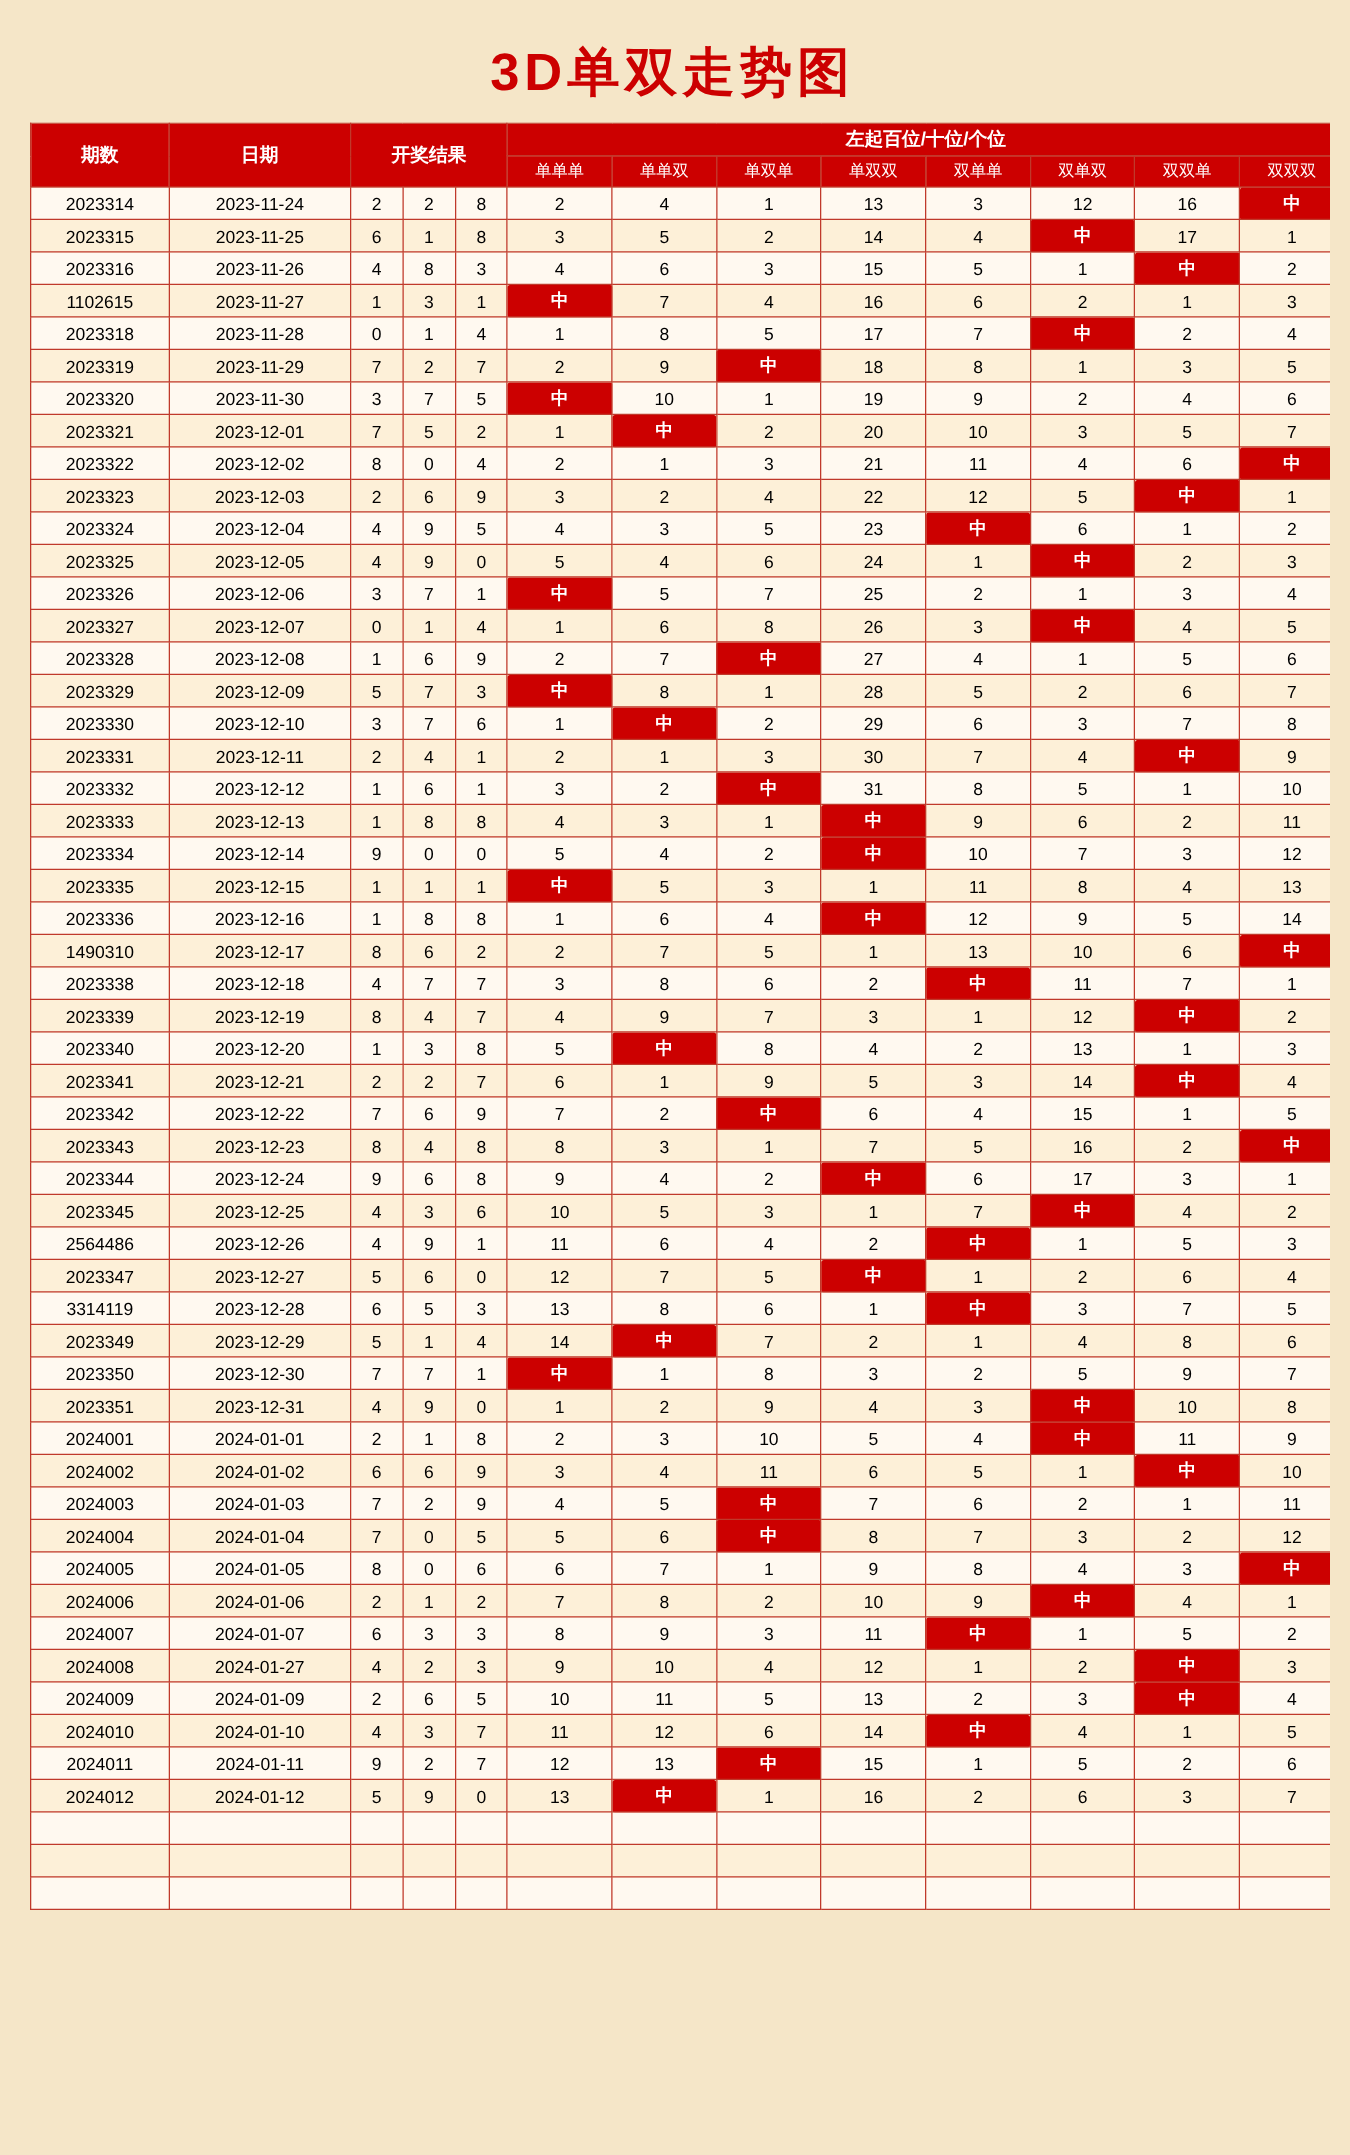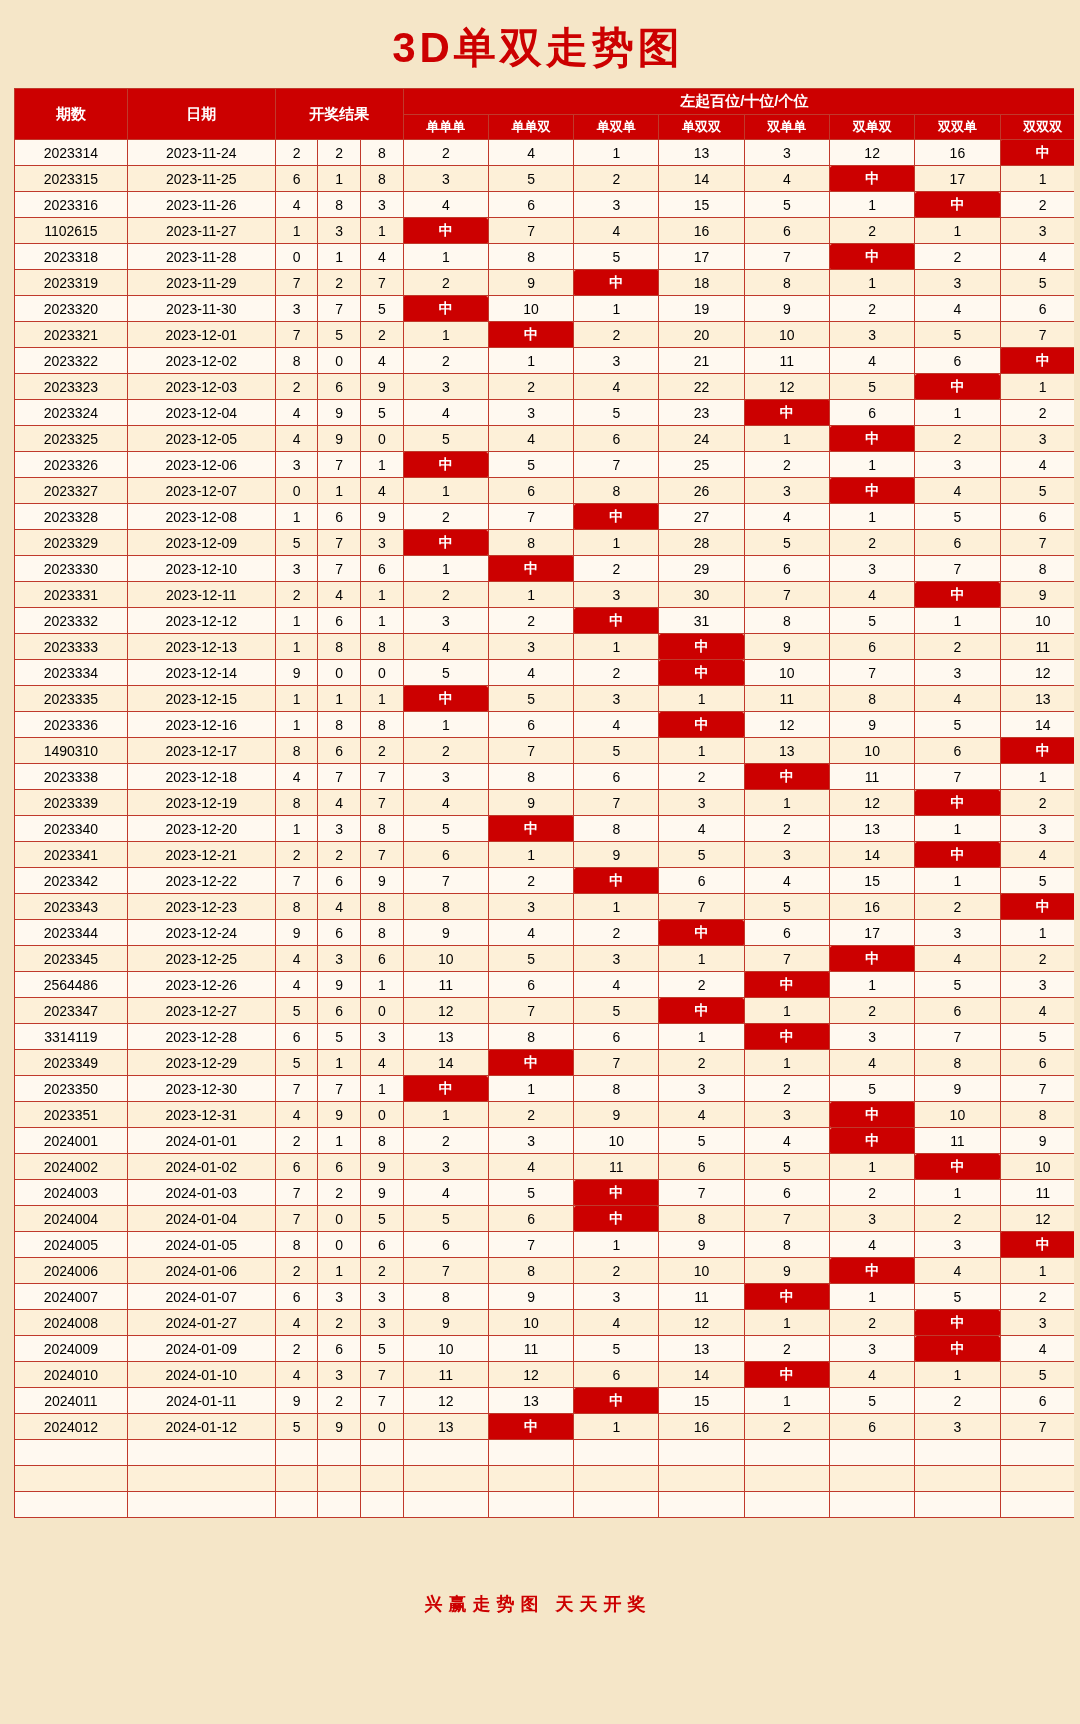--- a/index.html
+++ b/index.html
@@ -6,21 +6,21 @@
     body {
       background: #f5e6c8;
       font-family: "Microsoft YaHei", "SimHei", Arial, sans-serif;
       width: 1080px;
       min-height: 1724px;
     }
     .page {
       background: #f5e6c8;
       width: 1076px;
       min-height: 1724px;
-      padding: 2px;
+      padding: 12px;
     }
     .title {
       text-align: center;
       color: #cc0000;
       font-size: 42px;
       font-weight: bold;
       padding: 18px 0 12px 0;
       letter-spacing: 4px;
     }
     .table-wrapper {
@@ -42,21 +42,21 @@
     }
     .header-top th {
       background: #cc0000;
       color: #fff;
       font-weight: bold;
       font-size: 15px;
     }
     .header-sub th {
       background: #cc0000;
       color: #fff;
-      font-weight: bold;
+      font-weight: normal;
       font-size: 13px;
     }
     .data-row td {
       background: #fff9f0;
       font-size: 14px;
       height: 26px;
     }
     .data-row:nth-child(even) td {
       background: #fdf0d8;
     }
@@ -925,14 +925,13 @@
             <td>&nbsp;</td>
             <td>&nbsp;</td>
             <td>&nbsp;</td>
             <td>&nbsp;</td>
             <td>&nbsp;</td>
           </tr>
         </tbody>
     </table>
   </div>
   <div style="height:60px; background:#f5e6c8;"></div>
-  <div class="footer">兴赢走势图   天天开奖</div>
 </div>
 
 </body></html>

